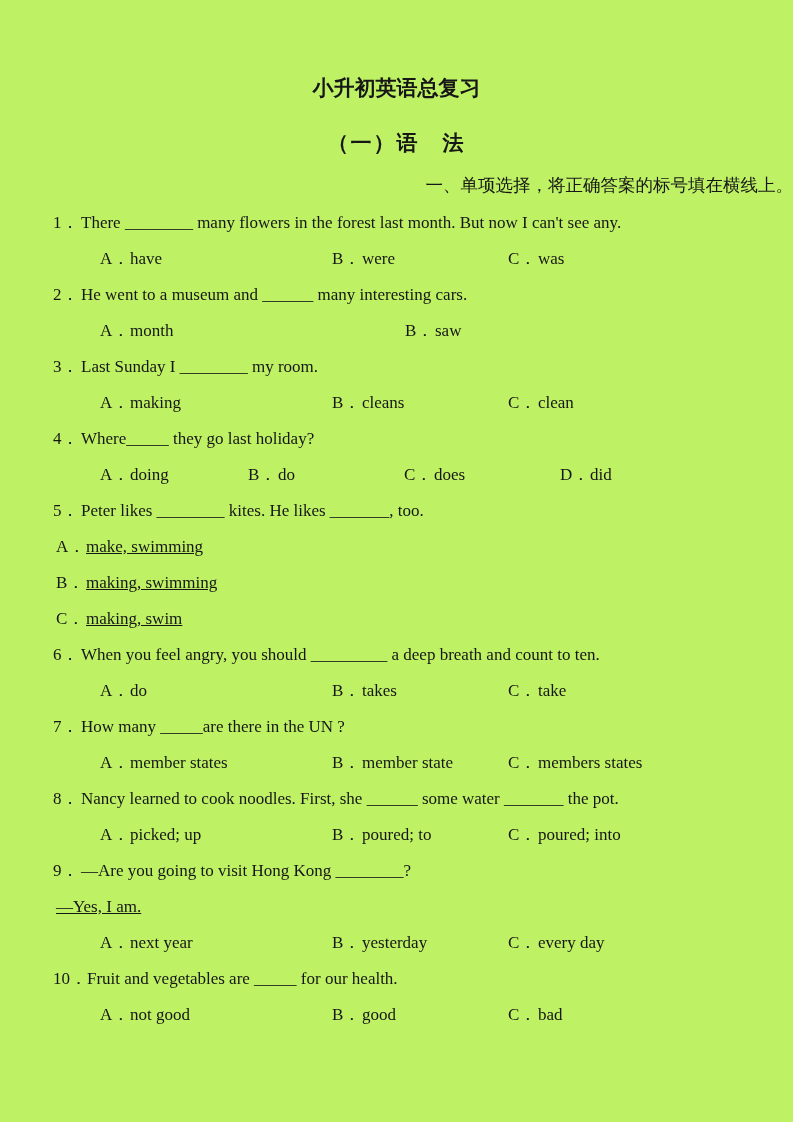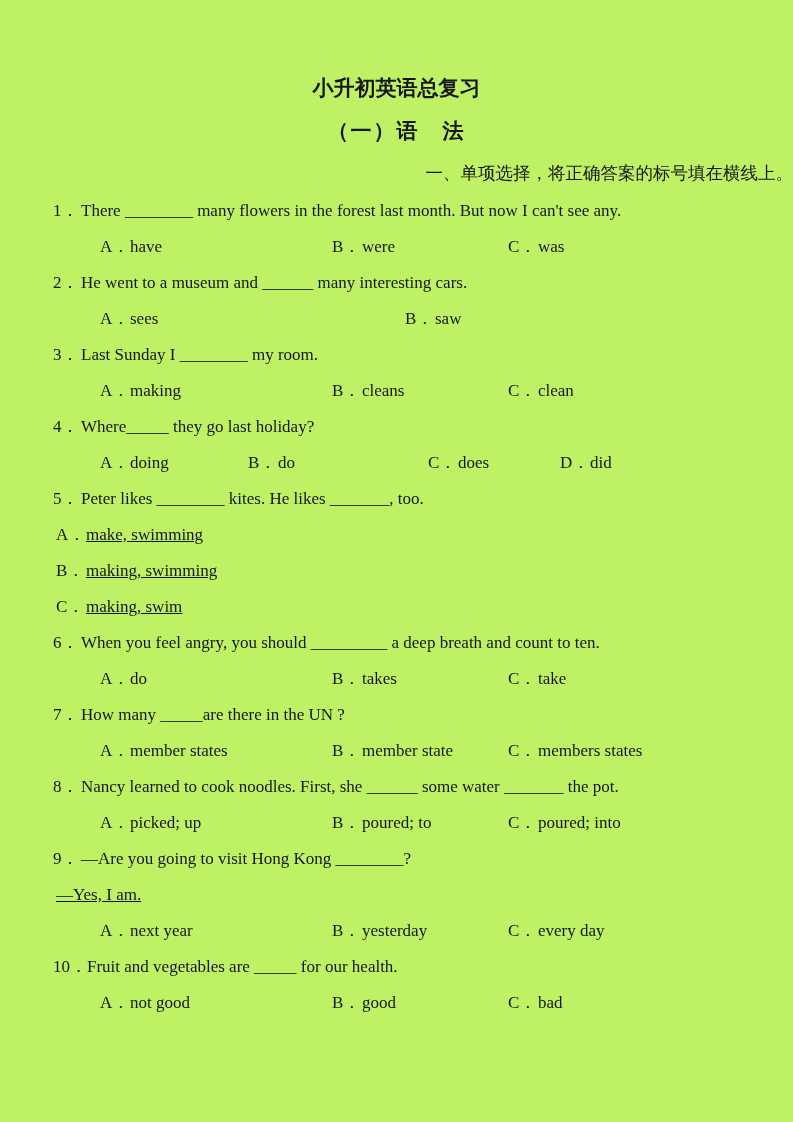--- a/index.html
+++ b/index.html
@@ -9,42 +9,42 @@
     font-family:"Liberation Serif","DejaVu Serif",serif;
     color:#161616;
   }
   .page { position:relative; width:793px; height:1122px; overflow:hidden; background:#bef264; }
   .title {
     padding-top:74px; text-align:center;
     font-size:21px; font-weight:bold; line-height:27px;
     font-family:"Liberation Sans","DejaVu Sans",sans-serif;
   }
   .subtitle {
-    margin-top:16px; text-align:center;
+    margin-top:28px; text-align:center;
     font-size:21px; font-weight:bold; line-height:27px;
     font-family:"Liberation Sans","DejaVu Sans",sans-serif;
     letter-spacing:2px;
   }
   .section-heading {
     margin-top:17px; margin-left:77px;
     font-size:17.5px; line-height:24px;text-align:right;
   }
   .lines { margin-top:8px; }
   .line { position:relative; height:36px; line-height:36px; font-size:17px; white-space:nowrap; }
   .q-line { padding-left:53px; }
   .q-num { display:inline-block; min-width:28px; }
   .indent { padding-left:56px;text-decoration:underline; }
   .opt { position:absolute; top:0; }
   .opt-label { display:inline-block; min-width:30px; }
   .cols2 .o0, .cols3 .o0, .cols4 .o0 { left:100px; }
   .cols2 .o1 { left:405px; }
   .cols3 .o1 { left:298px;margin-left:34px; }
   .cols3 .o2 { left:508px; }
   .cols4 .o1 { left:248px; }
-  .cols4 .o2 { left:404px;margin-left:24px; }
+  .cols4 .o2 { left:404px; }
   .cols4 .o3 { left:560px; }
 </style>
 </head>
 <body>
 
 <div class="page">
 
   <h1 class="title">小升初英语总复习</h1>
   <h2 class="subtitle">（一）语　法</h2>
   <div class="section-heading">一、单项选择，将正确答案的标号填在横线上。</div>
@@ -53,21 +53,21 @@
 
     <div class="line q-line"><span class="q-num">1．</span><span>There ________ many flowers in the forest last month. But now I can't see any.</span></div>
     <div class="line cols3">
       <span class="opt o0"><span class="opt-label">A．</span><span>have</span></span>
       <span class="opt o1"><span class="opt-label">B．</span><span>were</span></span>
       <span class="opt o2"><span class="opt-label">C．</span><span>was</span></span>
     </div>
 
     <div class="line q-line"><span class="q-num">2．</span><span>He went to a museum and ______ many interesting cars.</span></div>
     <div class="line cols2">
-      <span class="opt o0"><span class="opt-label">A．</span><span>sees</span></span>
+      <span class="opt o0"><span class="opt-label">A．</span><span>month</span></span>
       <span class="opt o1"><span class="opt-label">B．</span><span>saw</span></span>
     </div>
 
     <div class="line q-line"><span class="q-num">3．</span><span>Last Sunday I ________ my room.</span></div>
     <div class="line cols3">
       <span class="opt o0"><span class="opt-label">A．</span><span>making</span></span>
       <span class="opt o1"><span class="opt-label">B．</span><span>cleans</span></span>
       <span class="opt o2"><span class="opt-label">C．</span><span>clean</span></span>
     </div>
 

